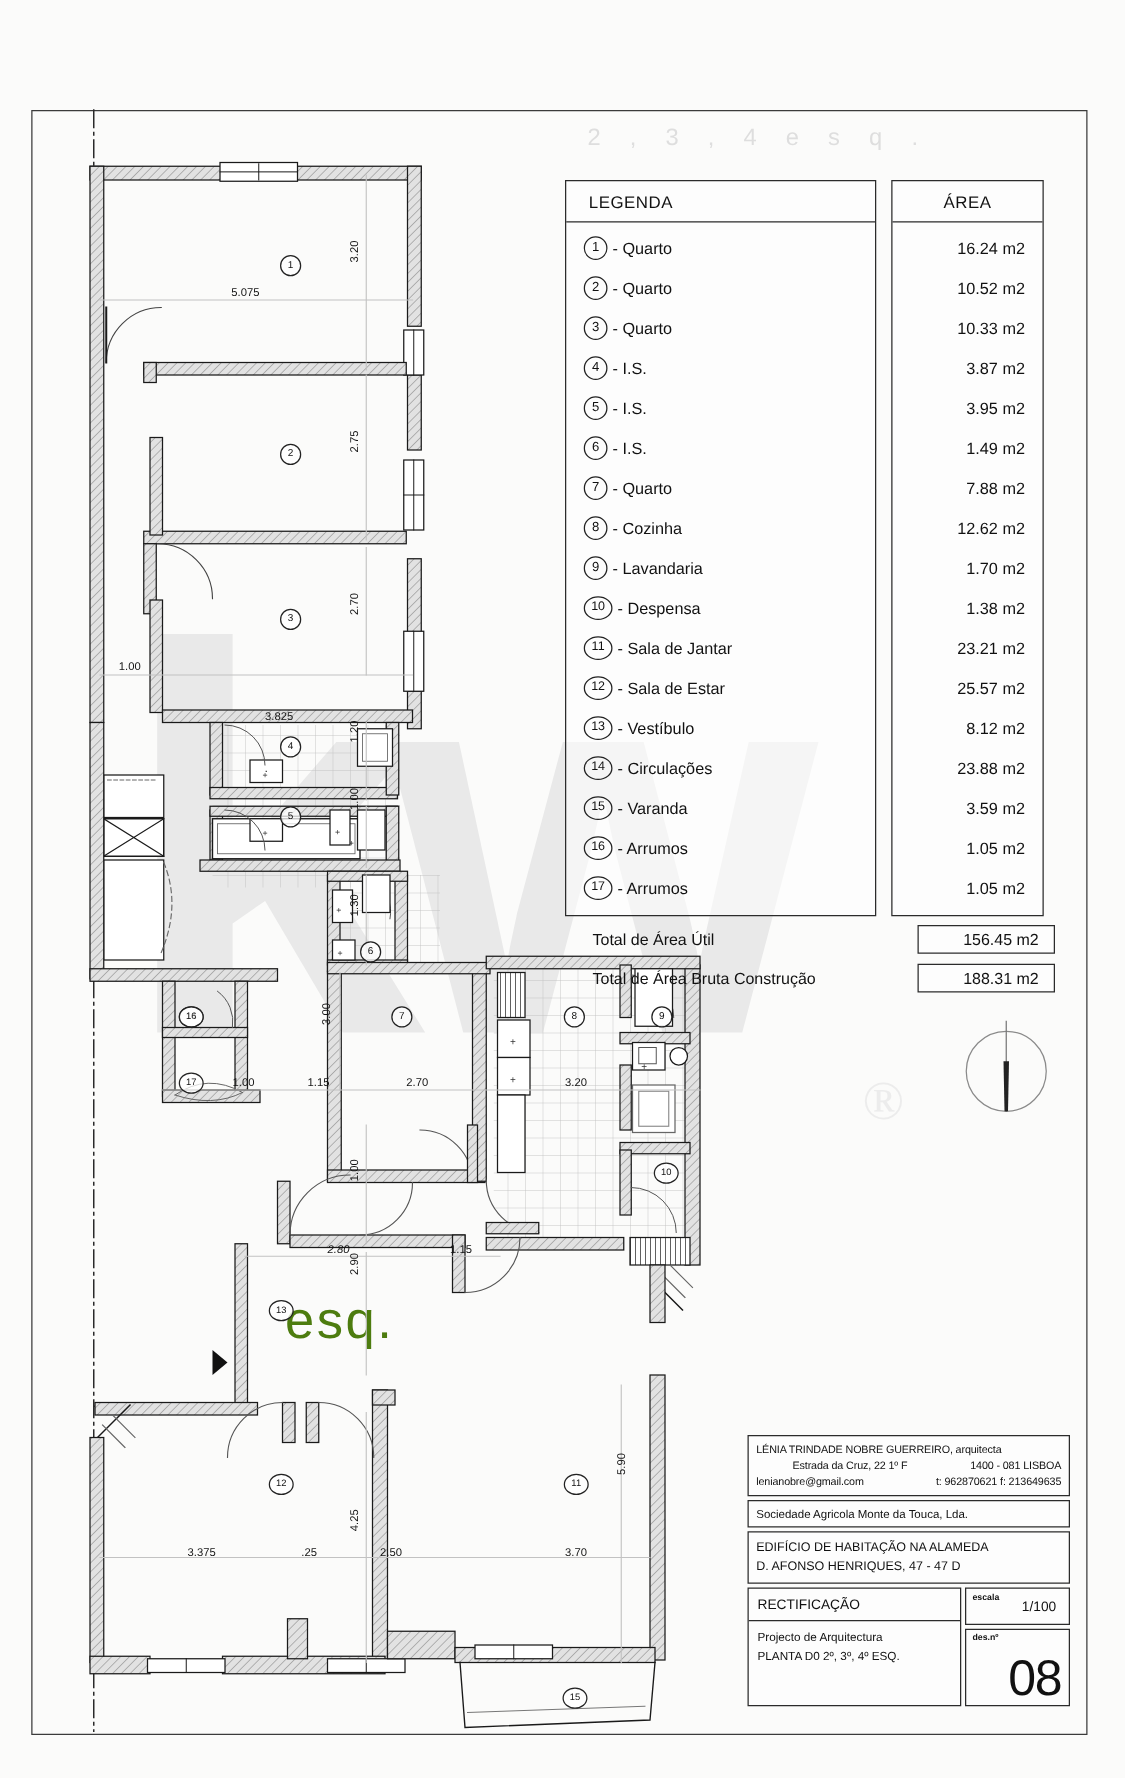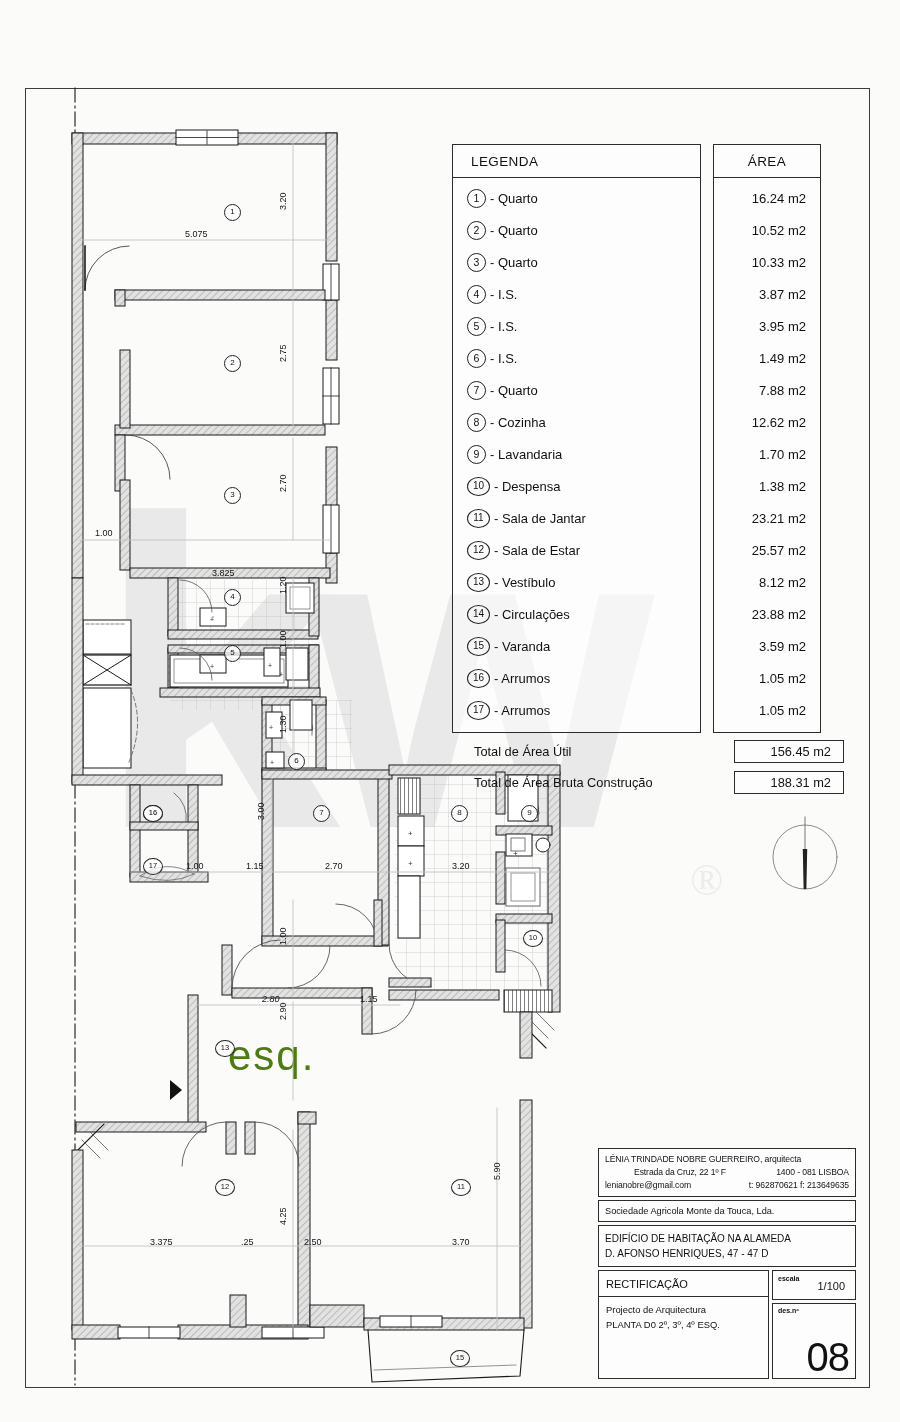--- a/index.html
+++ b/index.html
@@ -51,21 +51,21 @@
   #legend-wrap{
     position:absolute;left:452px;top:144px;z-index:6;
     font-family:"Liberation Sans",sans-serif;
   }
   .leg-box{
     border:1.2px solid #2b2b2b;background:rgba(255,255,255,0.55);
     width:249px;box-sizing:border-box;
   }
   .area-box{
     border:1.2px solid #2b2b2b;background:rgba(255,255,255,0.55);
-    width:108px;box-sizing:border-box;margin-left:12px;
+    width:122px;box-sizing:border-box;margin-left:12px;
   }
   .two-col{display:flex;align-items:flex-start;}
   .hdr{
     height:32px;display:flex;align-items:center;
     border-bottom:1.2px solid #2b2b2b;
     font-size:13.5px;font-weight:normal;letter-spacing:.4px;
   }
   .hdr.l{padding-left:18px;}
   .hdr.c{justify-content:center;}
   .rows{padding:4px 0 6px 0;}
@@ -124,21 +124,21 @@
   }
   .tb-sub{font-size:9.4px;padding:5px 7px;line-height:15px;}
   .tb-scale{
     border:1.1px solid #2b2b2b;background:rgba(255,255,255,0.6);
     box-sizing:border-box;height:30px;position:relative;margin-bottom:3px;
   }
   .tb-scale .k{position:absolute;left:5px;top:4px;font-size:7px;font-weight:bold;}
   .tb-scale .v{position:absolute;right:10px;top:9px;font-size:11px;}
   .tb-desn{
     border:1.1px solid #2b2b2b;background:rgba(255,255,255,0.6);
-    box-sizing:border-box;height:76px;position:relative;
+    box-sizing:border-box;height:62px;position:relative;
   }
   .tb-desn .k{position:absolute;left:5px;top:3px;font-size:7px;font-weight:bold;}
   .tb-desn .v{
     position:absolute;right:6px;bottom:-2px;font-size:40px;
     font-family:"Liberation Sans",sans-serif;letter-spacing:-1px;
   }
 
   
   .ptxt{
     position:absolute;z-index:5;font-family:"Liberation Sans",sans-serif;
@@ -155,20 +155,21 @@
   .rnum.w{width:18px;border-radius:50%;font-size:7.5px;}
 </style>
 </head>
 <body>
 
 <div id="sheet">
 
   <div class="wm" id="wm-kw">kw</div>
   <div class="wm" id="wm-reg">®</div>
   <div class="wm" id="wm-esq">esq.</div>
+  <div class="wm" id="wm-title">2 , 3 , 4   e s q .</div>
 
   <div id="frame"></div>
 
   <svg id="plan" viewBox="0 0 900 1422">
     <defs>
       <pattern id="hatch" width="5" height="5" patternTransform="rotate(45)" patternUnits="userSpaceOnUse">
         <rect width="5" height="5" fill="#e2e2e2"></rect>
         <line x1="0" y1="0" x2="0" y2="5" stroke="#9a9a9a" stroke-width="1.1"></line>
       </pattern>
       <pattern id="tile" width="14" height="14" patternUnits="userSpaceOnUse">

